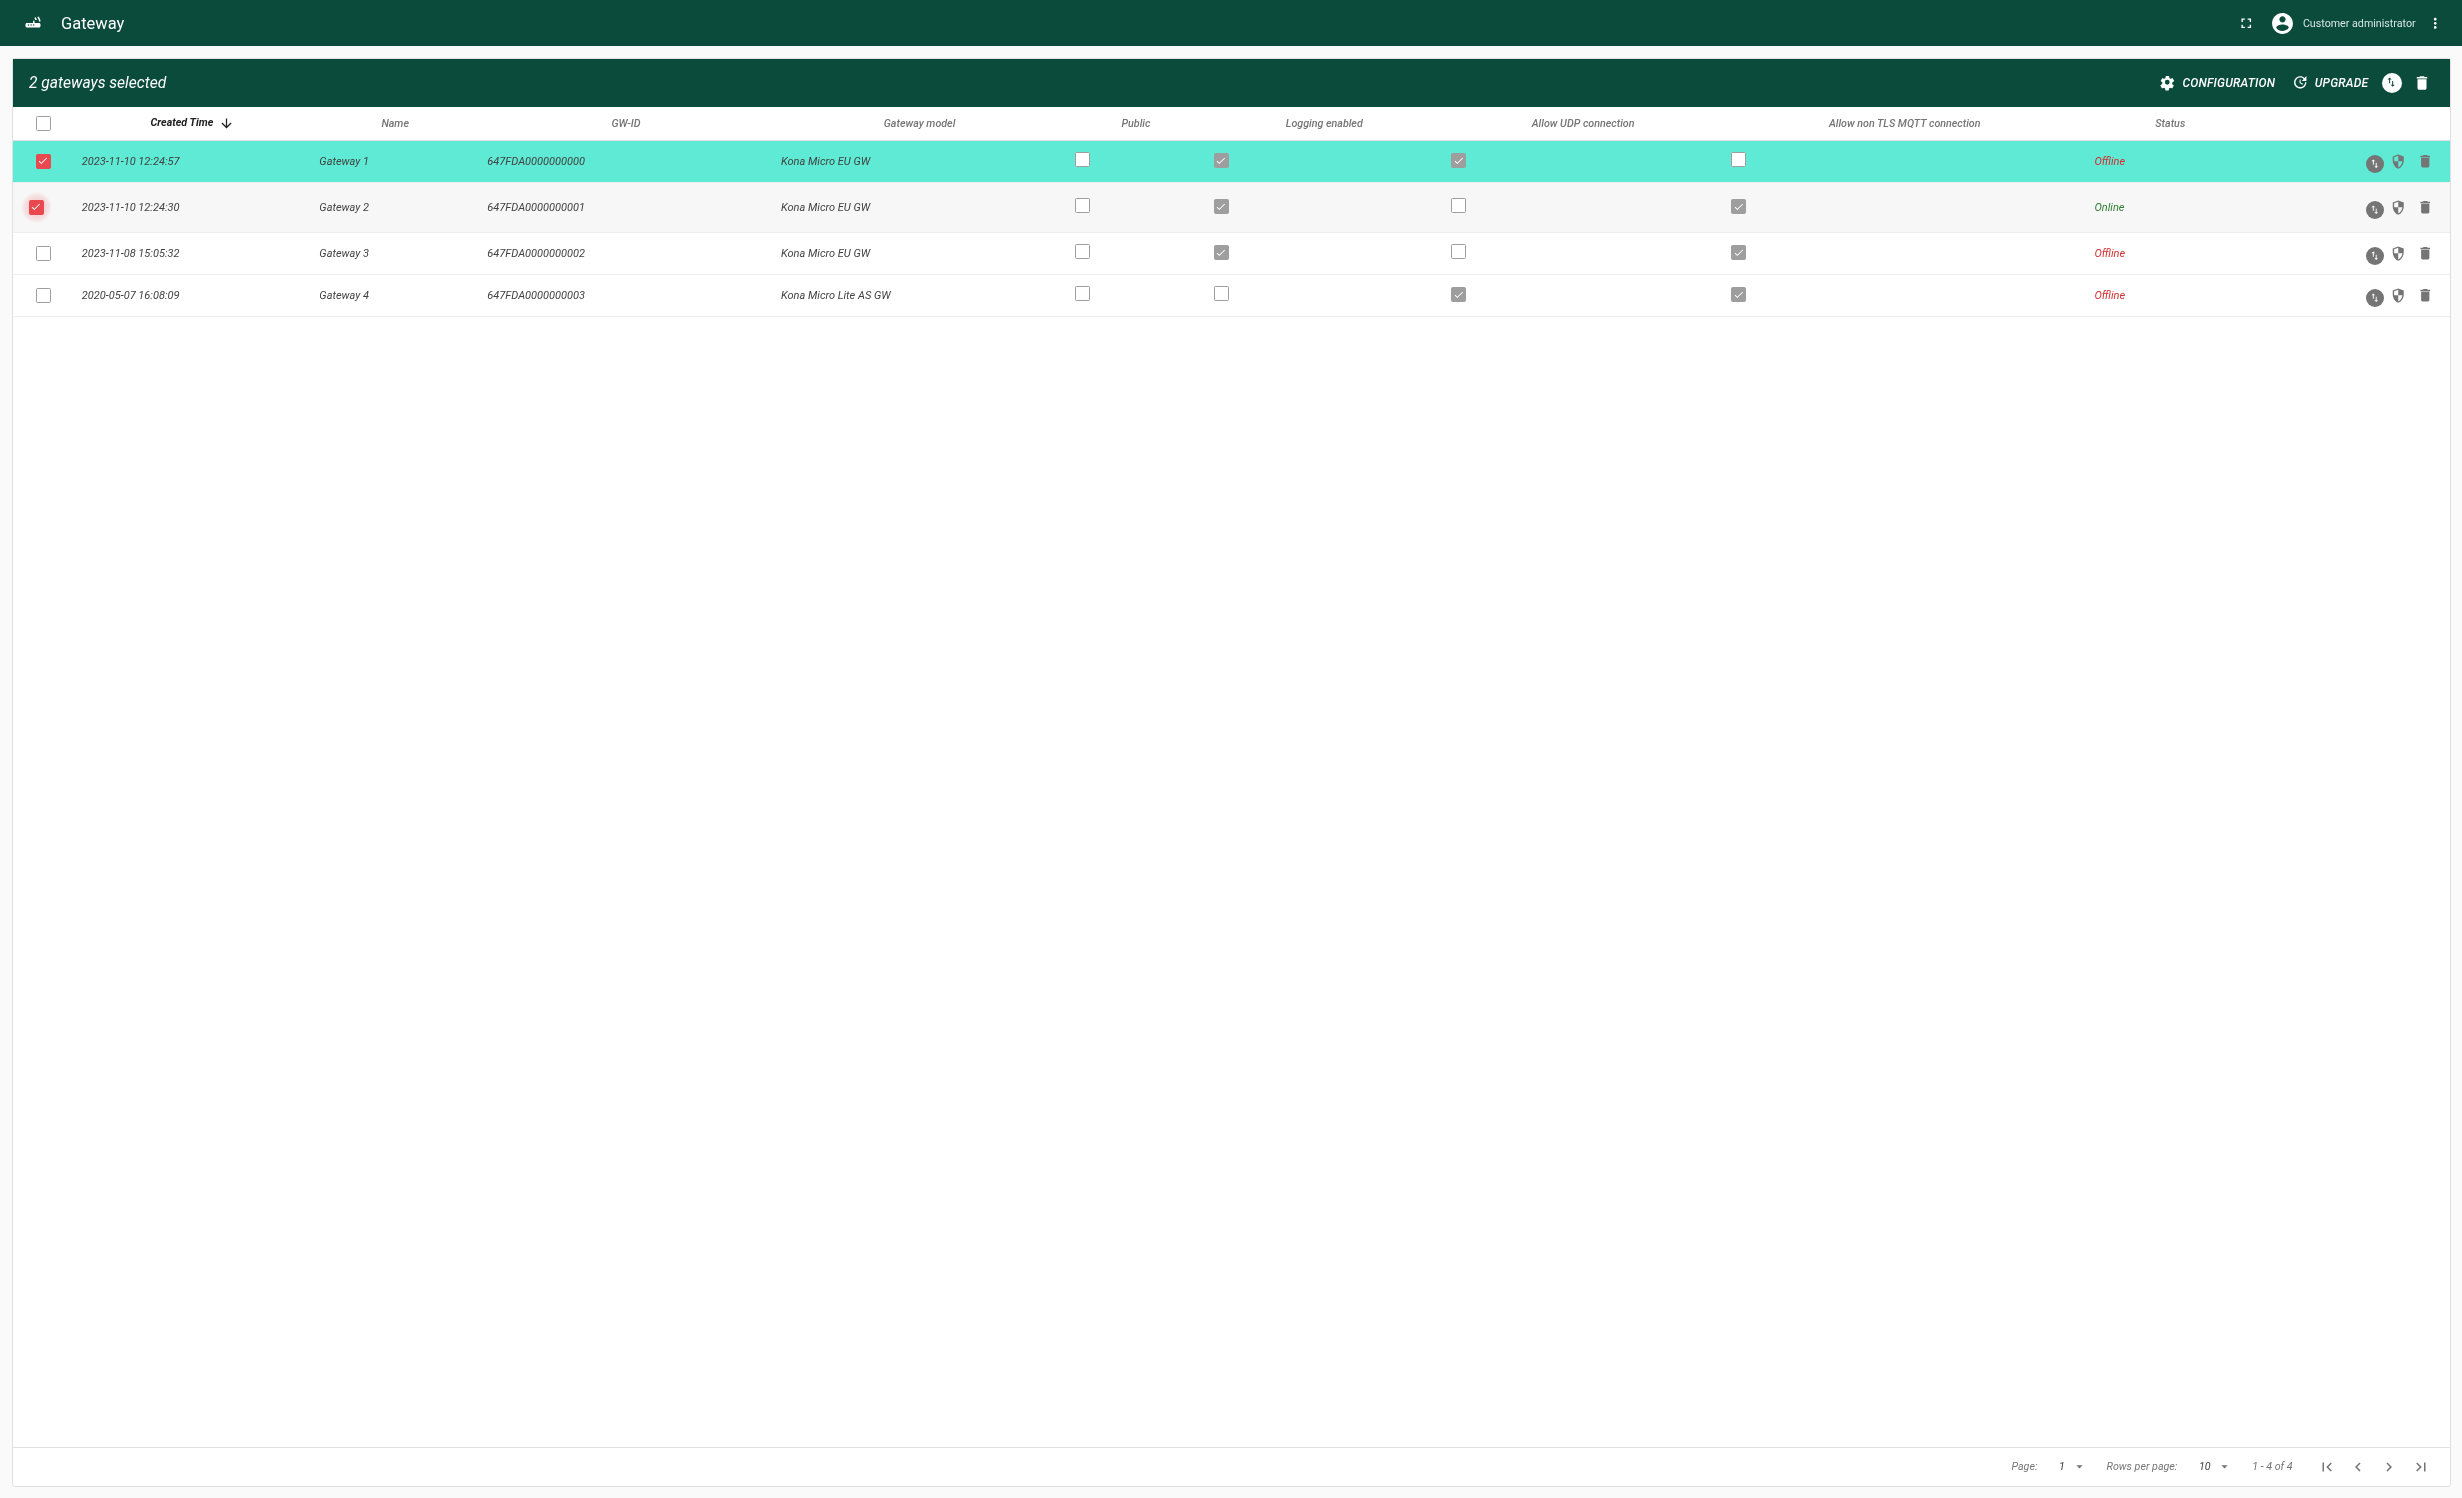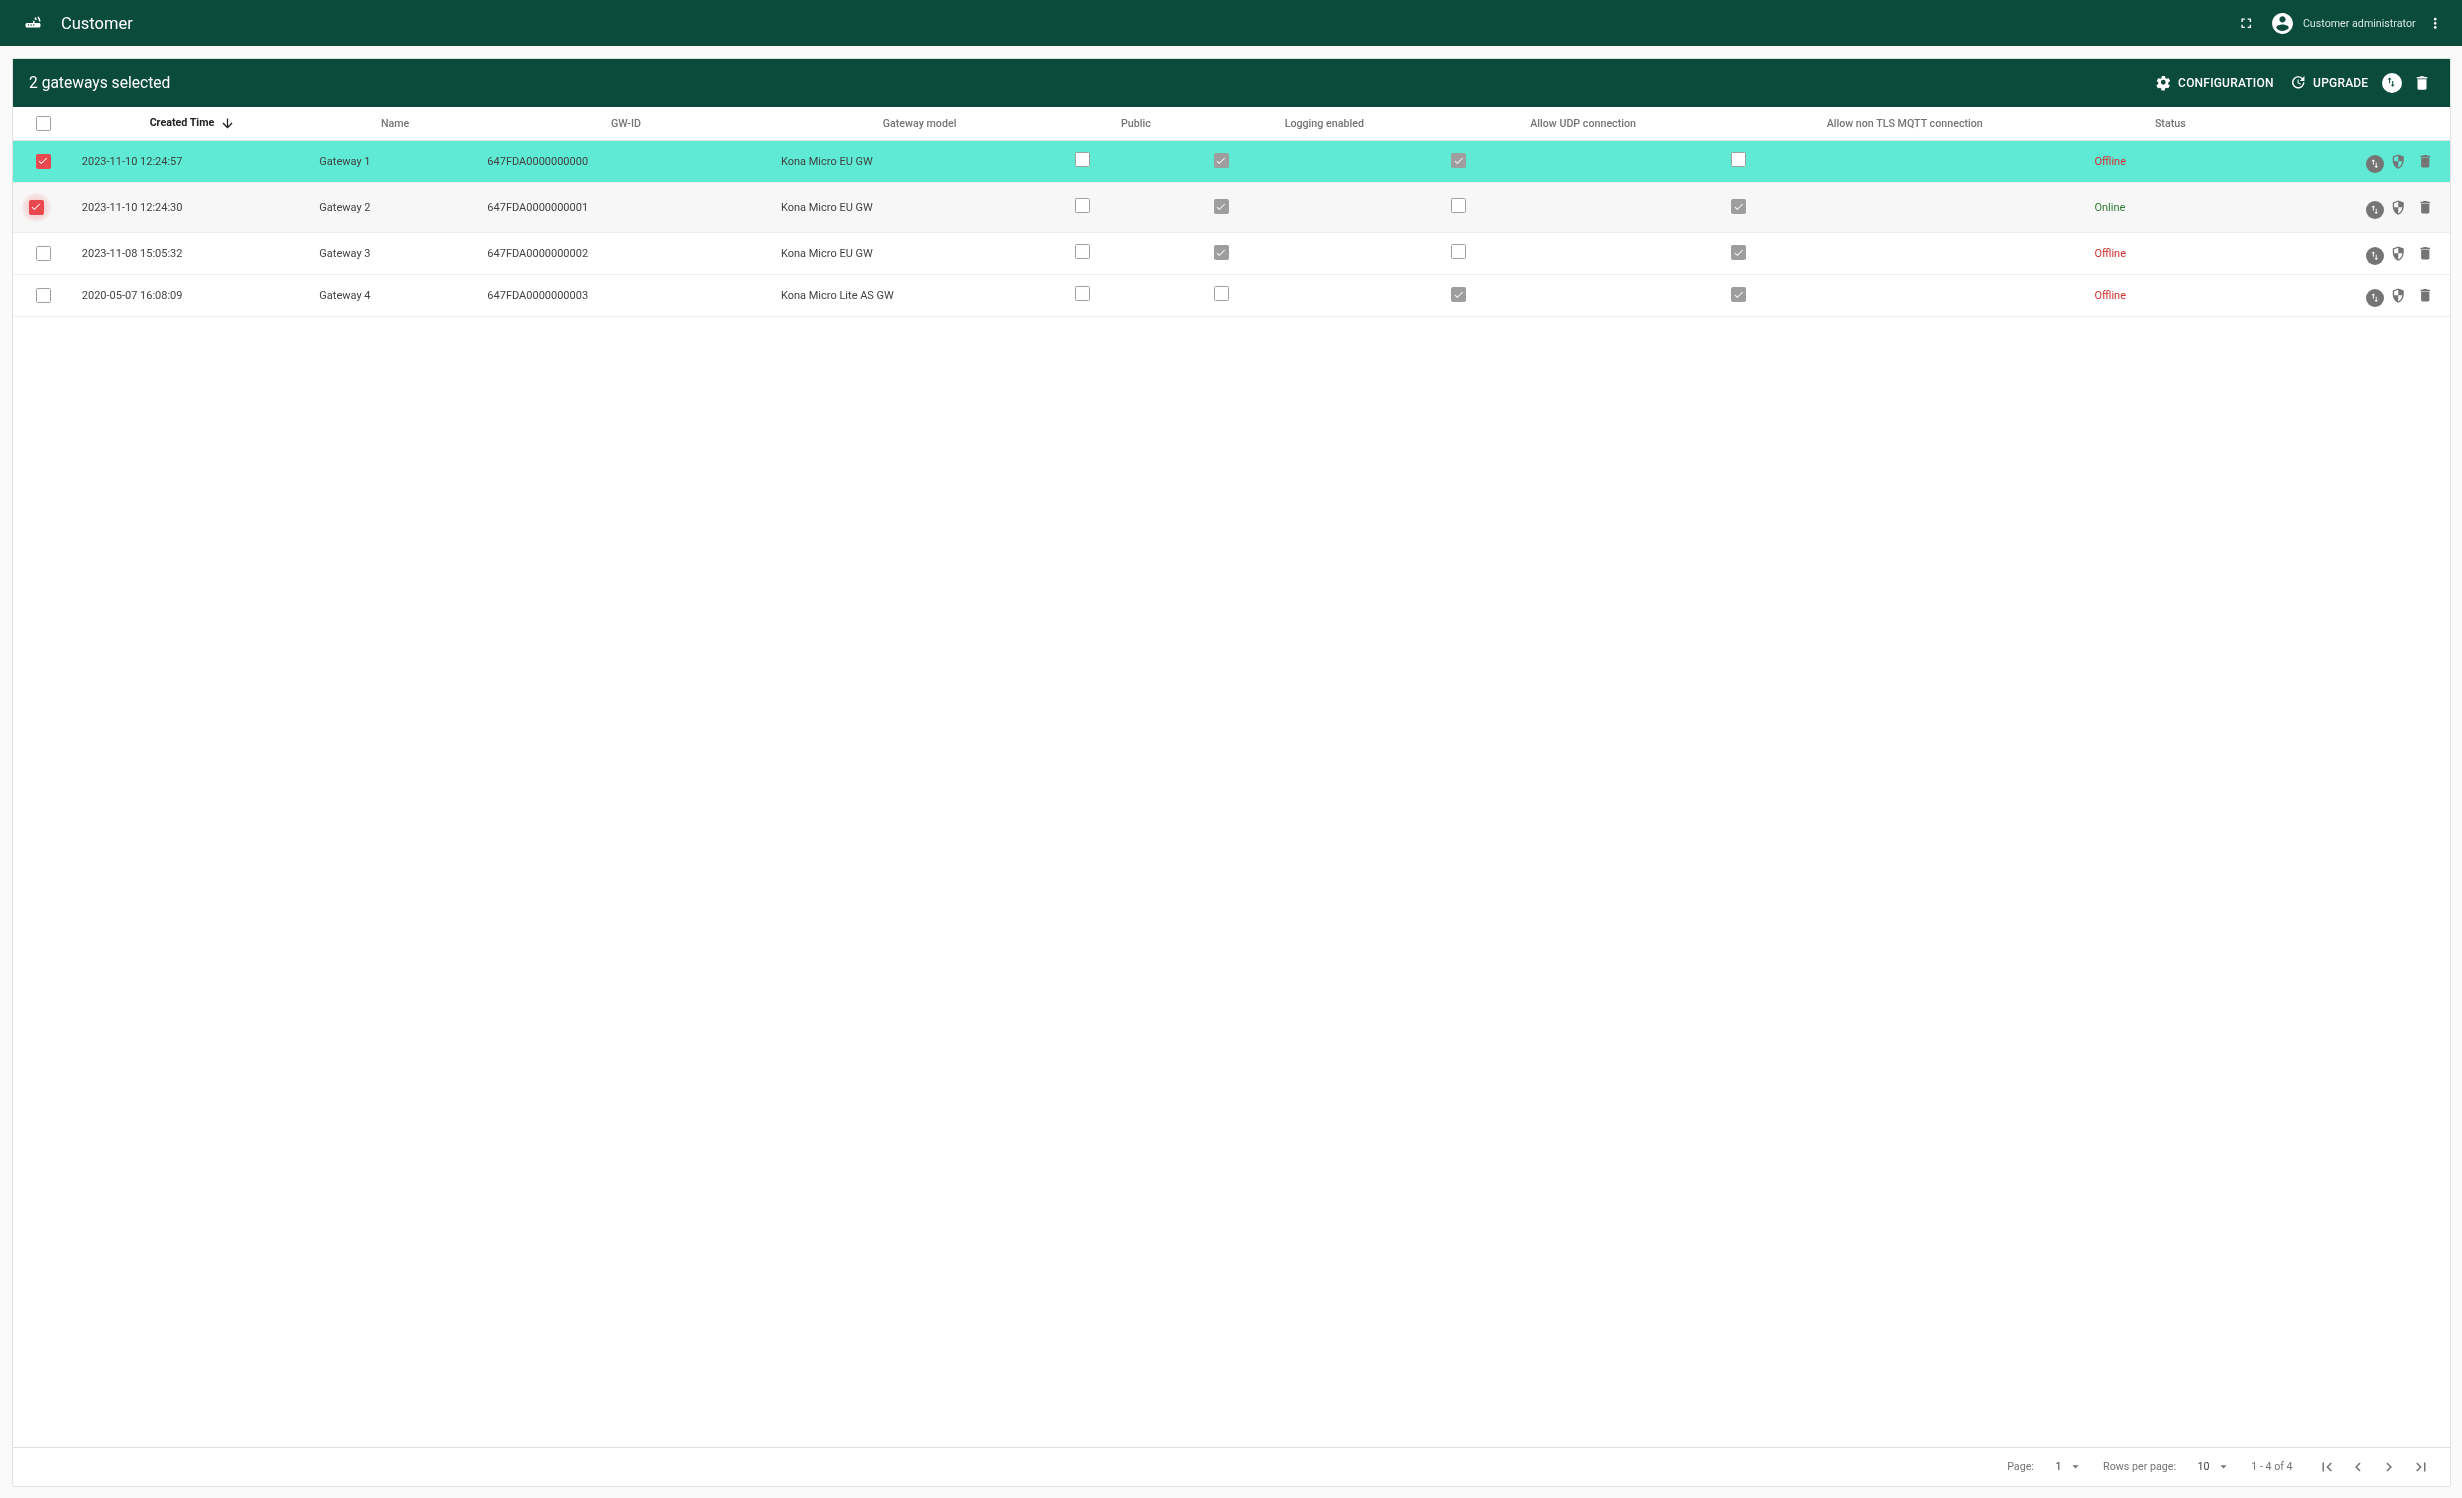--- a/index.html
+++ b/index.html
@@ -22,20 +22,21 @@
   .appbar .user-wrap { display:flex; align-items:center; gap:8.2px; margin-left:6.6px; margin-right:3.3px; }
   .appbar .user-role { font-size:10.7px; color:#d6e6e0; }
 
   
   .page {
     flex:1;
     padding:11.5px;
     display:flex;
     flex-direction:column;
     min-height:0;
+    font-style:italic;
   }
   .card {
     background:#fff;
     border:0.8px solid #e0e0e0;
     border-radius:2.5px;
     flex:1;
     display:flex;
     flex-direction:column;
     min-height:0;
   }
@@ -158,21 +159,21 @@
 </head>
 <body>
 
 <div class="appbar">
   <div class="title-wrap">
     <span class="icon-btn">
       <svg width="18" height="18" viewBox="0 0 24 24">
           <path fill="#fff" d="M20 18c1.1 0 2-.9 2-2v-2c0-1.1-.9-2-2-2h-6V9h-2v3H4c-1.1 0-2 .9-2 2v2c0 1.1.9 2 2 2h16zM6 15.5c-.55 0-1-.45-1-1s.45-1 1-1 1 .45 1 1-.45 1-1 1zm3.5 0c-.55 0-1-.45-1-1s.45-1 1-1 1 .45 1 1-.45 1-1 1zm3.5 0c-.55 0-1-.45-1-1s.45-1 1-1 1 .45 1 1-.45 1-1 1zM15 4l-1.2 1.6C14.6 6.2 15 7 15 8h2c0-1.5-.7-2.9-1.8-3.8L15 4zm4-1l-1.2 1.6C19 6 20 7.9 20 10h2c0-2.8-1.3-5.3-3.4-6.9L19 3z"></path>
         </svg>
     </span>
-    <span class="title">Customer</span>
+    <span class="title">Gateway</span>
   </div>
   <div class="appbar-spacer"></div>
   <span class="icon-btn">
     <svg width="16.5" height="16.5" viewBox="0 0 24 24">
         <path fill="#fff" d="M7 14H5v5h5v-2H7v-3zm-2-4h2V7h3V5H5v5zm12 7h-3v2h5v-5h-2v3zM14 5v2h3v3h2V5h-5z"></path>
       </svg>
   </span>
   <div class="user-wrap">
     <svg width="25" height="25" viewBox="0 0 24 24">
         <path fill="#fff" d="M12 2C6.48 2 2 6.48 2 12s4.48 10 10 10 10-4.48 10-10S17.52 2 12 2zm0 3c1.66 0 3 1.34 3 3s-1.34 3-3 3-3-1.34-3-3 1.34-3 3-3zm0 14.2c-2.5 0-4.71-1.28-6-3.22.03-1.99 4-3.08 6-3.08 1.99 0 5.97 1.09 6 3.08-1.29 1.94-3.5 3.22-6 3.22z"></path>

